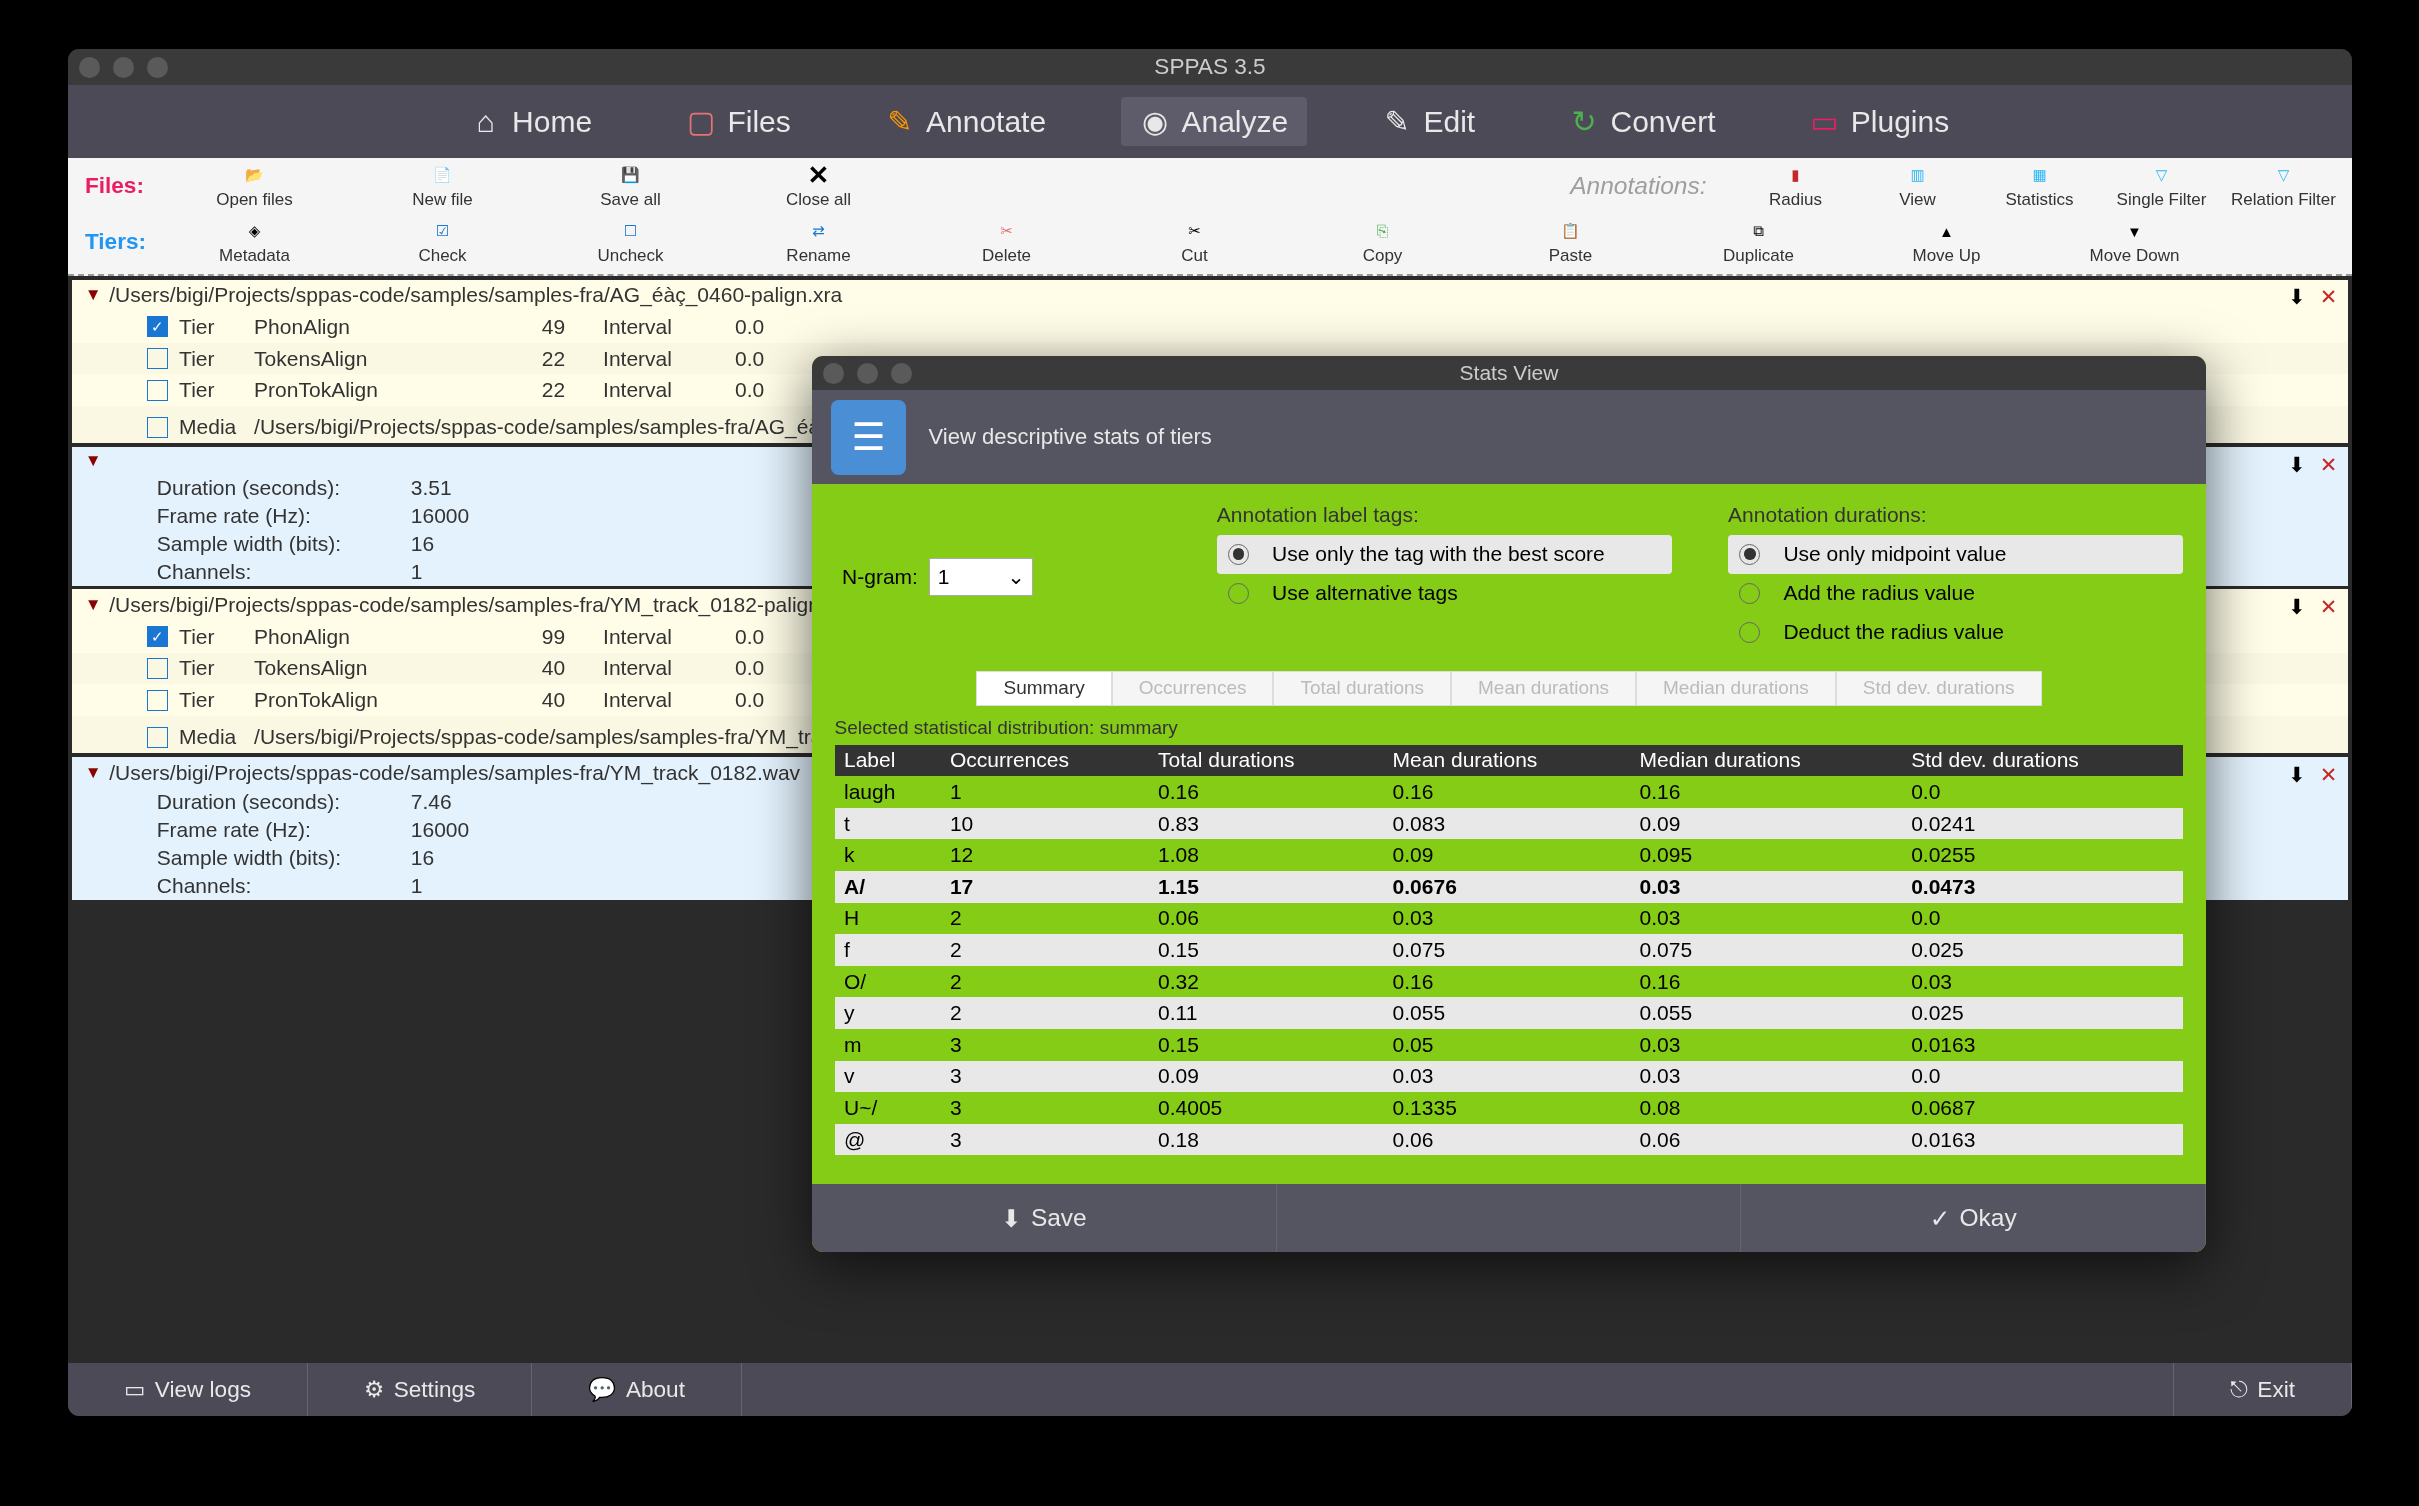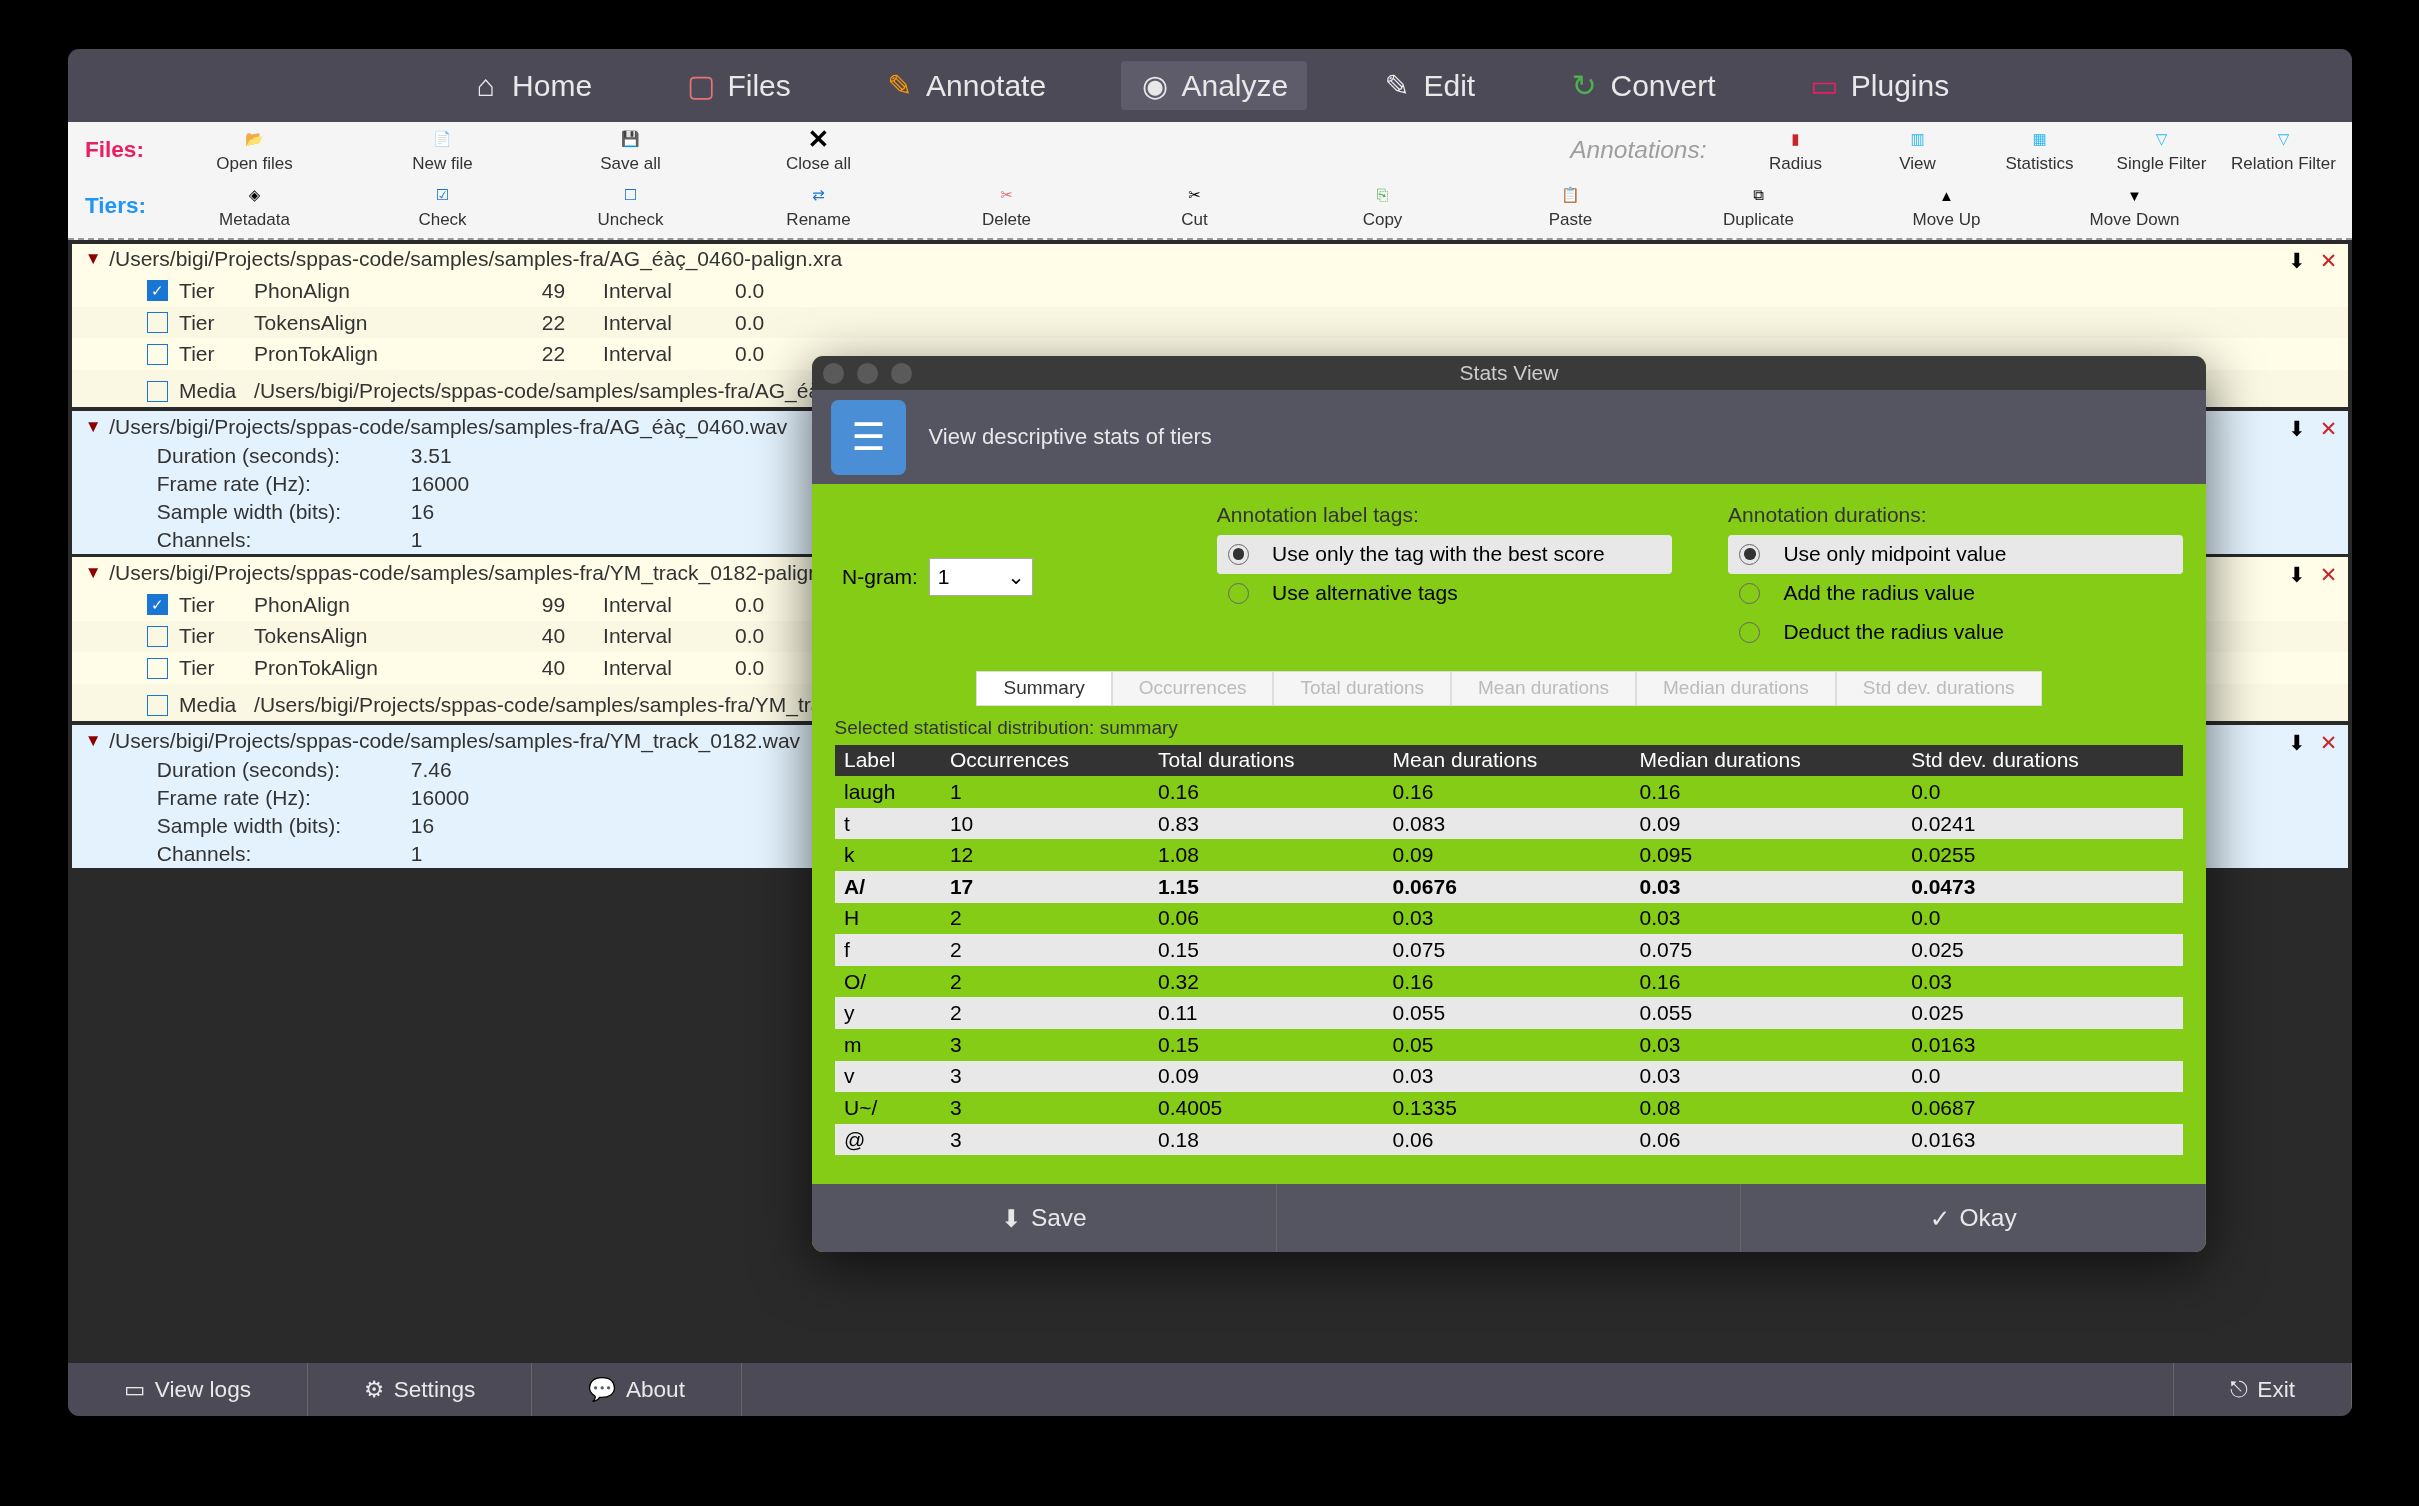--- a/index.html
+++ b/index.html
@@ -83,20 +83,28 @@
 .stats-table tr:nth-child(even) td { background: #e8e8e8; }
 .stats-table tr.hl td { font-weight: bold; }
 
 .modal-footer { position: absolute; left: 0; right: 0; bottom: 0; height: 68px; background: #555562; display: flex; }
 .modal-footer-btn { flex: 1; display: flex; align-items: center; justify-content: center; gap: 9.4px; color: #e8e8e8; font-size: 24.5px; border-right: 0.9px solid #666; cursor: pointer; }
 </style>
 </head>
 <body>
 
 <div class="main-window">
+  <div class="titlebar">
+    <div class="traffic-lights">
+      <div class="tl"></div>
+      <div class="tl"></div>
+      <div class="tl"></div>
+    </div>
+    <div class="title-text">SPPAS 3.5</div>
+  </div>
 
   <div class="main-nav">
     <div class="nav-item">
         <span class="nav-icon">⌂</span>
         <span>Home</span>
       </div>
     <div class="nav-item">
         <span class="nav-icon" style="color:#e57373">▢</span>
         <span>Files</span>
       </div>
@@ -253,21 +261,20 @@
       </div>
   </div>
 
   <div class="wav-panel">
     <div class="panel-actions">
       <div class="panel-act">⬇</div>
       <div class="panel-act" style="color:#c62828">✕</div>
     </div>
     <div class="wav-header">
         <span class="collapse-arrow">▼</span>
-        <span>/Users/bigi/Projects/sppas-code/samples/samples-fra/AG_éàç_0460.wav</span>
       </div>
     <div class="wav-row">
         <span class="wav-key">Duration (seconds):</span>
         <span>3.51</span>
       </div>
     <div class="wav-row">
         <span class="wav-key">Frame rate (Hz):</span>
         <span>16000</span>
       </div>
     <div class="wav-row">

